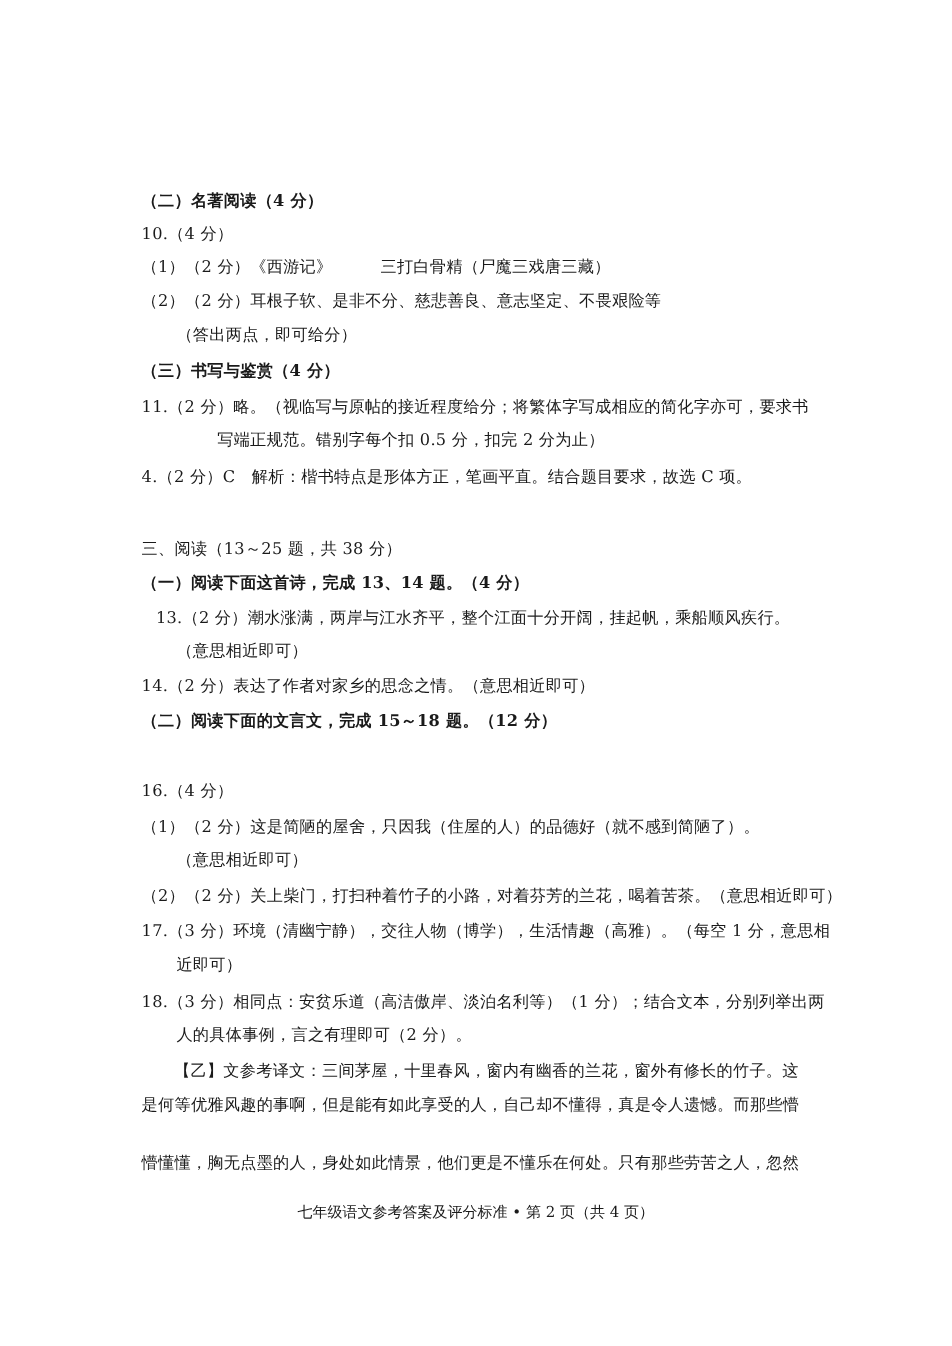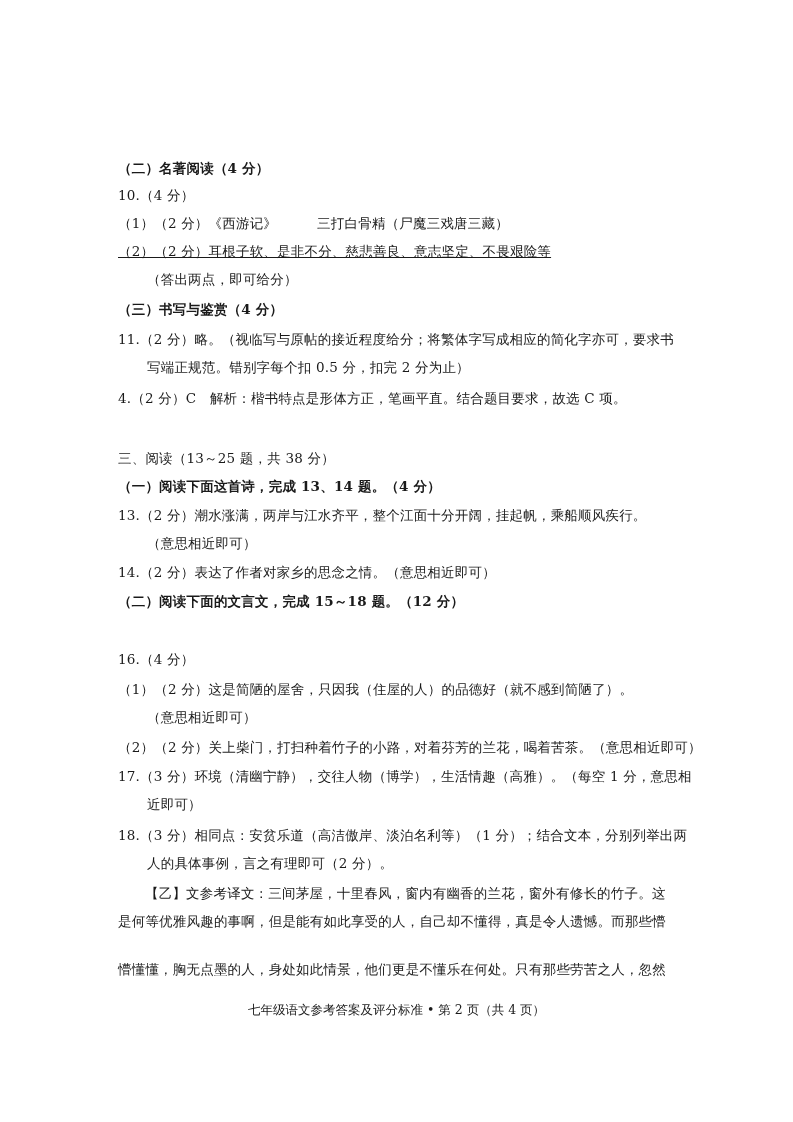--- a/index.html
+++ b/index.html
@@ -47,31 +47,31 @@
 </head>
 <body>
 
 <div class="page">
 
   <div class="line bold" style="top:159px;">（二）名著阅读（4 分）</div>
   <div class="line" style="top:186px;">10.（4 分）</div>
   <div class="line" style="top:214px;text-align:center;">
     <span>（1）（2 分）《西游记》</span><span class="gap"></span><span>三打白骨精（尸魔三戏唐三藏）</span>
   </div>
-  <div class="line" style="top:242px;text-decoration:underline;">（2）（2 分）耳根子软、是非不分、慈悲善良、意志坚定、不畏艰险等</div>
+  <div class="line" style="top:242px;">（2）（2 分）耳根子软、是非不分、慈悲善良、意志坚定、不畏艰险等</div>
   <div class="line indent1" style="top:270px;">（答出两点，即可给分）</div>
 
   <div class="line bold" style="top:300px;">（三）书写与鉴赏（4 分）</div>
   <div class="line" style="top:330px;">11.（2 分）略。（视临写与原帖的接近程度给分；将繁体字写成相应的简化字亦可，要求书</div>
-  <div class="line indent-q" style="top:358px;">写端正规范。错别字每个扣 0.5 分，扣完 2 分为止）</div>
+  <div class="line indent-q" style="top:358px;margin-left:34px;">写端正规范。错别字每个扣 0.5 分，扣完 2 分为止）</div>
   <div class="line" style="top:389px;">4.（2 分）C　解析：楷书特点是形体方正，笔画平直。结合题目要求，故选 C 项。</div>
 
   <div class="line" style="top:449px;">三、阅读（13～25 题，共 38 分）</div>
   <div class="line bold" style="top:477px;">（一）阅读下面这首诗，完成 13、14 题。（4 分）</div>
-  <div class="line" style="top:506px;">13.（2 分）潮水涨满，两岸与江水齐平，整个江面十分开阔，挂起帆，乘船顺风疾行。</div>
+  <div class="line" style="top:506px;margin-left:12px;">13.（2 分）潮水涨满，两岸与江水齐平，整个江面十分开阔，挂起帆，乘船顺风疾行。</div>
   <div class="line indent-q" style="top:534px;">（意思相近即可）</div>
   <div class="line" style="top:563px;">14.（2 分）表达了作者对家乡的思念之情。（意思相近即可）</div>
 
   <div class="line bold" style="top:592px;">（二）阅读下面的文言文，完成 15～18 题。（12 分）</div>
   <div class="line" style="top:650px;">16.（4 分）</div>
   <div class="line" style="top:680px;">（1）（2 分）这是简陋的屋舍，只因我（住屋的人）的品德好（就不感到简陋了）。</div>
   <div class="line indent-q" style="top:708px;">（意思相近即可）</div>
   <div class="line" style="top:738px;">（2）（2 分）关上柴门，打扫种着竹子的小路，对着芬芳的兰花，喝着苦茶。（意思相近即可）</div>
   <div class="line" style="top:767px;">17.（3 分）环境（清幽宁静），交往人物（博学），生活情趣（高雅）。（每空 1 分，意思相</div>
   <div class="line indent-q" style="top:795px;">近即可）</div>

